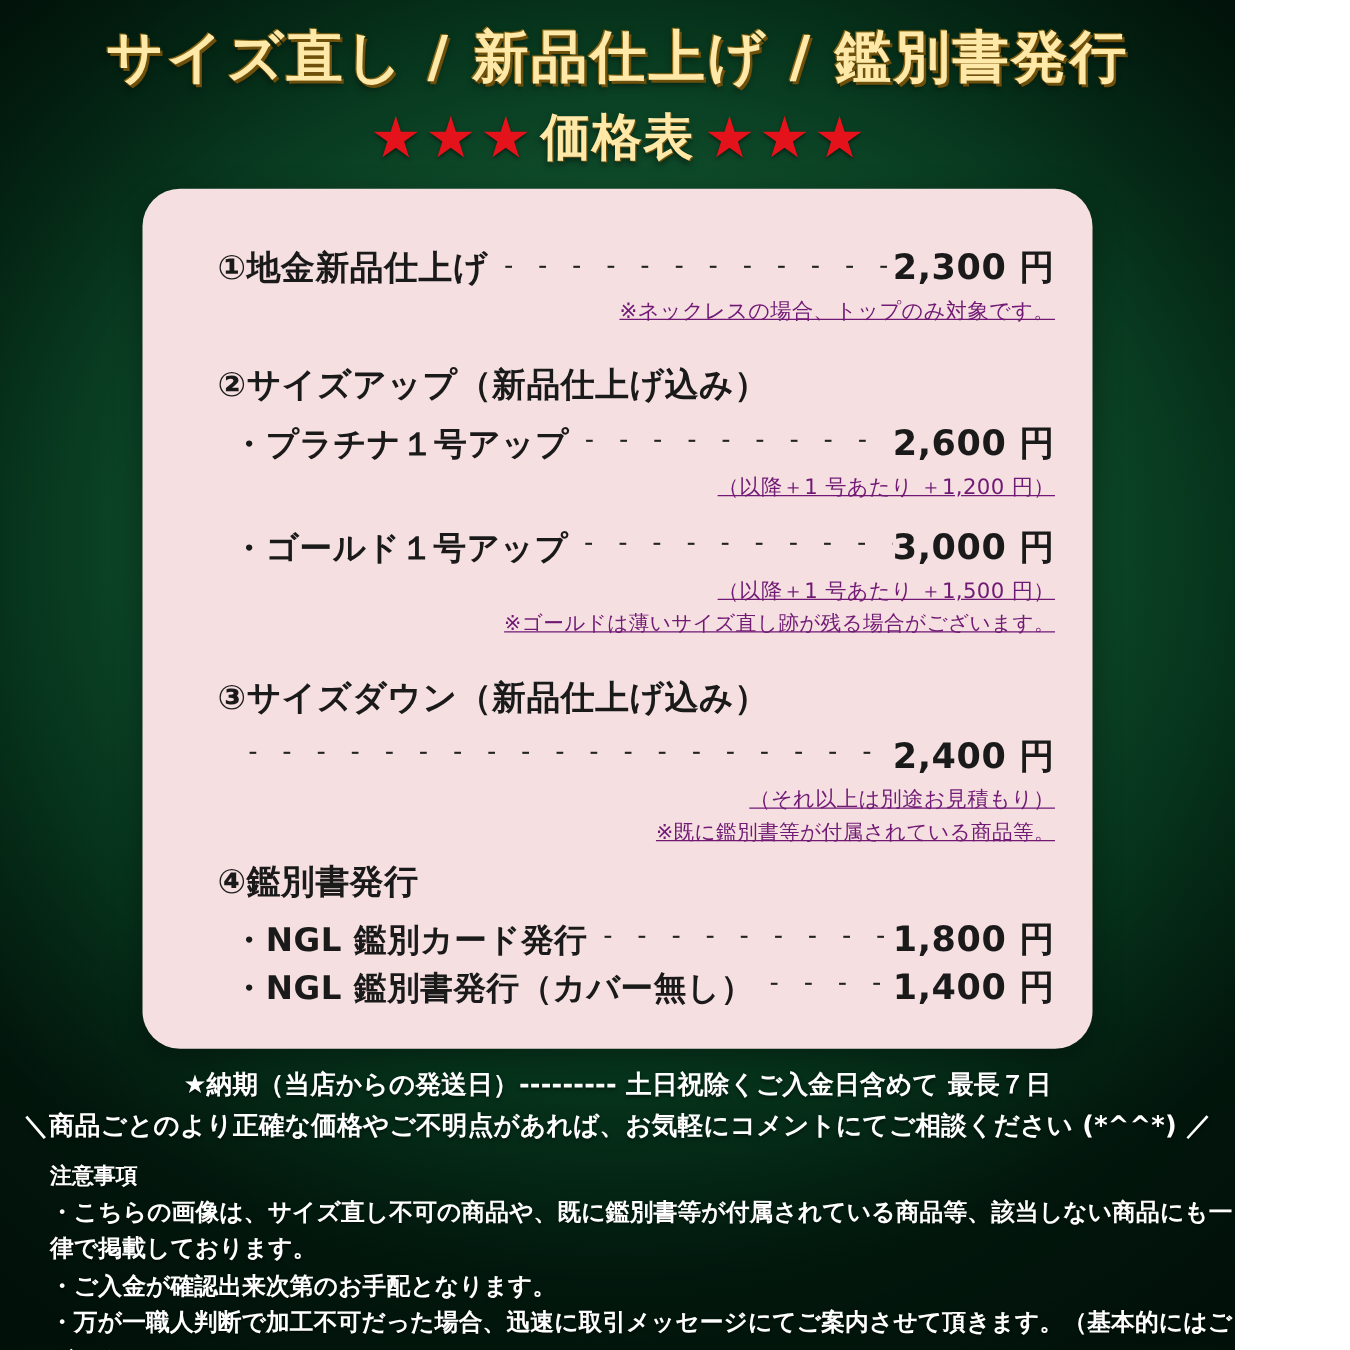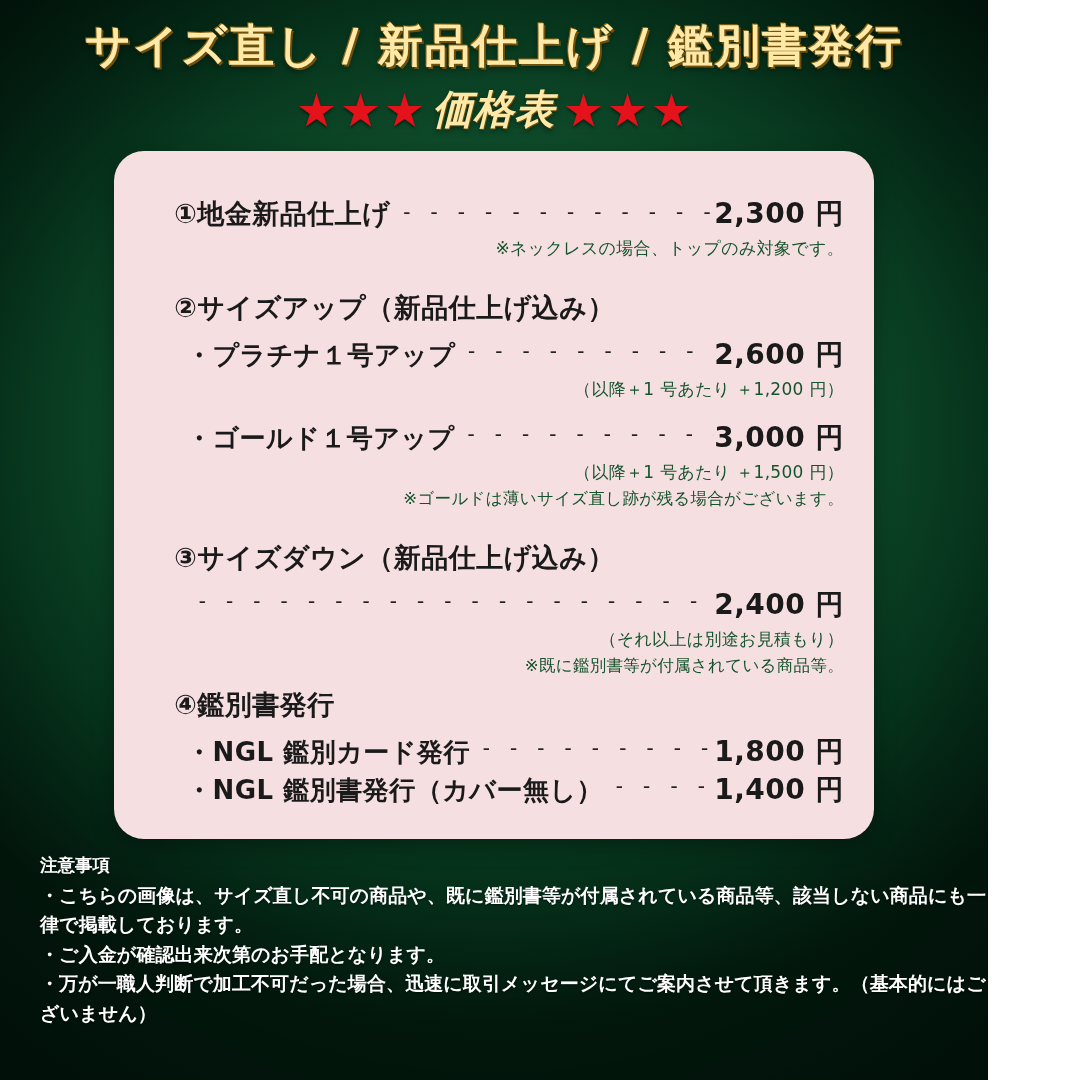--- a/index.html
+++ b/index.html
@@ -65,21 +65,20 @@
   .sub-title {
     font-family: "DejaVu Sans", sans-serif;
     font-weight: bold;
     font-size: 40px;
     color: #ffe9a8;
     letter-spacing: 1px;
     padding: 0 4px;
     text-shadow:
       1px 1px 0 #6d4f0c,
       0 3px 5px rgba(0,0,0,0.5);
-    font-style: italic;
   }
 
   .card {
     position: relative;
     z-index: 2;
     margin: 14px auto 0;
     width: 760px;
     background: #f6dfe0;
     border-radius: 30px;
     padding: 44px 30px 30px;
@@ -118,23 +117,24 @@
   .price {
     font-family: "DejaVu Sans", sans-serif;
     font-weight: bold;
     font-size: 28px;
     letter-spacing: 0.5px;
   }
   .note-right {
     text-align: right;
     font-family: "DejaVu Sans", sans-serif;
     font-size: 17px;
-    color: #14532d;
+    color: #701a75;
     margin-top: 4px;
     letter-spacing: 0.3px;
+    text-decoration: underline;
   }
   .note-right.small {
     font-size: 16.5px;
   }
   .indent-1 { padding-left: 30px; }
   .indent-2 { padding-left: 42px; align-items: center; }
 
   .gap-lg { height: 30px; }
   .gap-md { height: 18px; }
   .gap-sm { height: 10px; }
@@ -258,20 +258,24 @@
       <span class="dots">- - - - - - - - - - - - - -</span>
       <span class="price">1,800 円</span>
     </div>
     <div class="row indent-2">
       <span class="bullet-label">・NGL 鑑別書発行（カバー無し）</span>
       <span class="dots">- - - - - - - -</span>
       <span class="price">1,400 円</span>
     </div>
   </div>
 
+  <div class="footer">
+    <div class="footer-line1">★納期（当店からの発送日）--------- 土日祝除くご入金日含めて 最長７日</div>
+    <div class="footer-line2">＼商品ごとのより正確な価格やご不明点があれば、お気軽にコメントにてご相談ください (*^^*) ／</div>
+  </div>
 
   <div class="notes">
     <div class="notes-title">注意事項</div>
     <div class="notes-item">・こちらの画像は、サイズ直し不可の商品や、既に鑑別書等が付属されている商品等、該当しない商品にも一律で掲載しております。</div>
     <div class="notes-item">・ご入金が確認出来次第のお手配となります。</div>
     <div class="notes-item">・万が一職人判断で加工不可だった場合、迅速に取引メッセージにてご案内させて頂きます。（基本的にはございません）</div>
   </div>
 
 </div>
 

